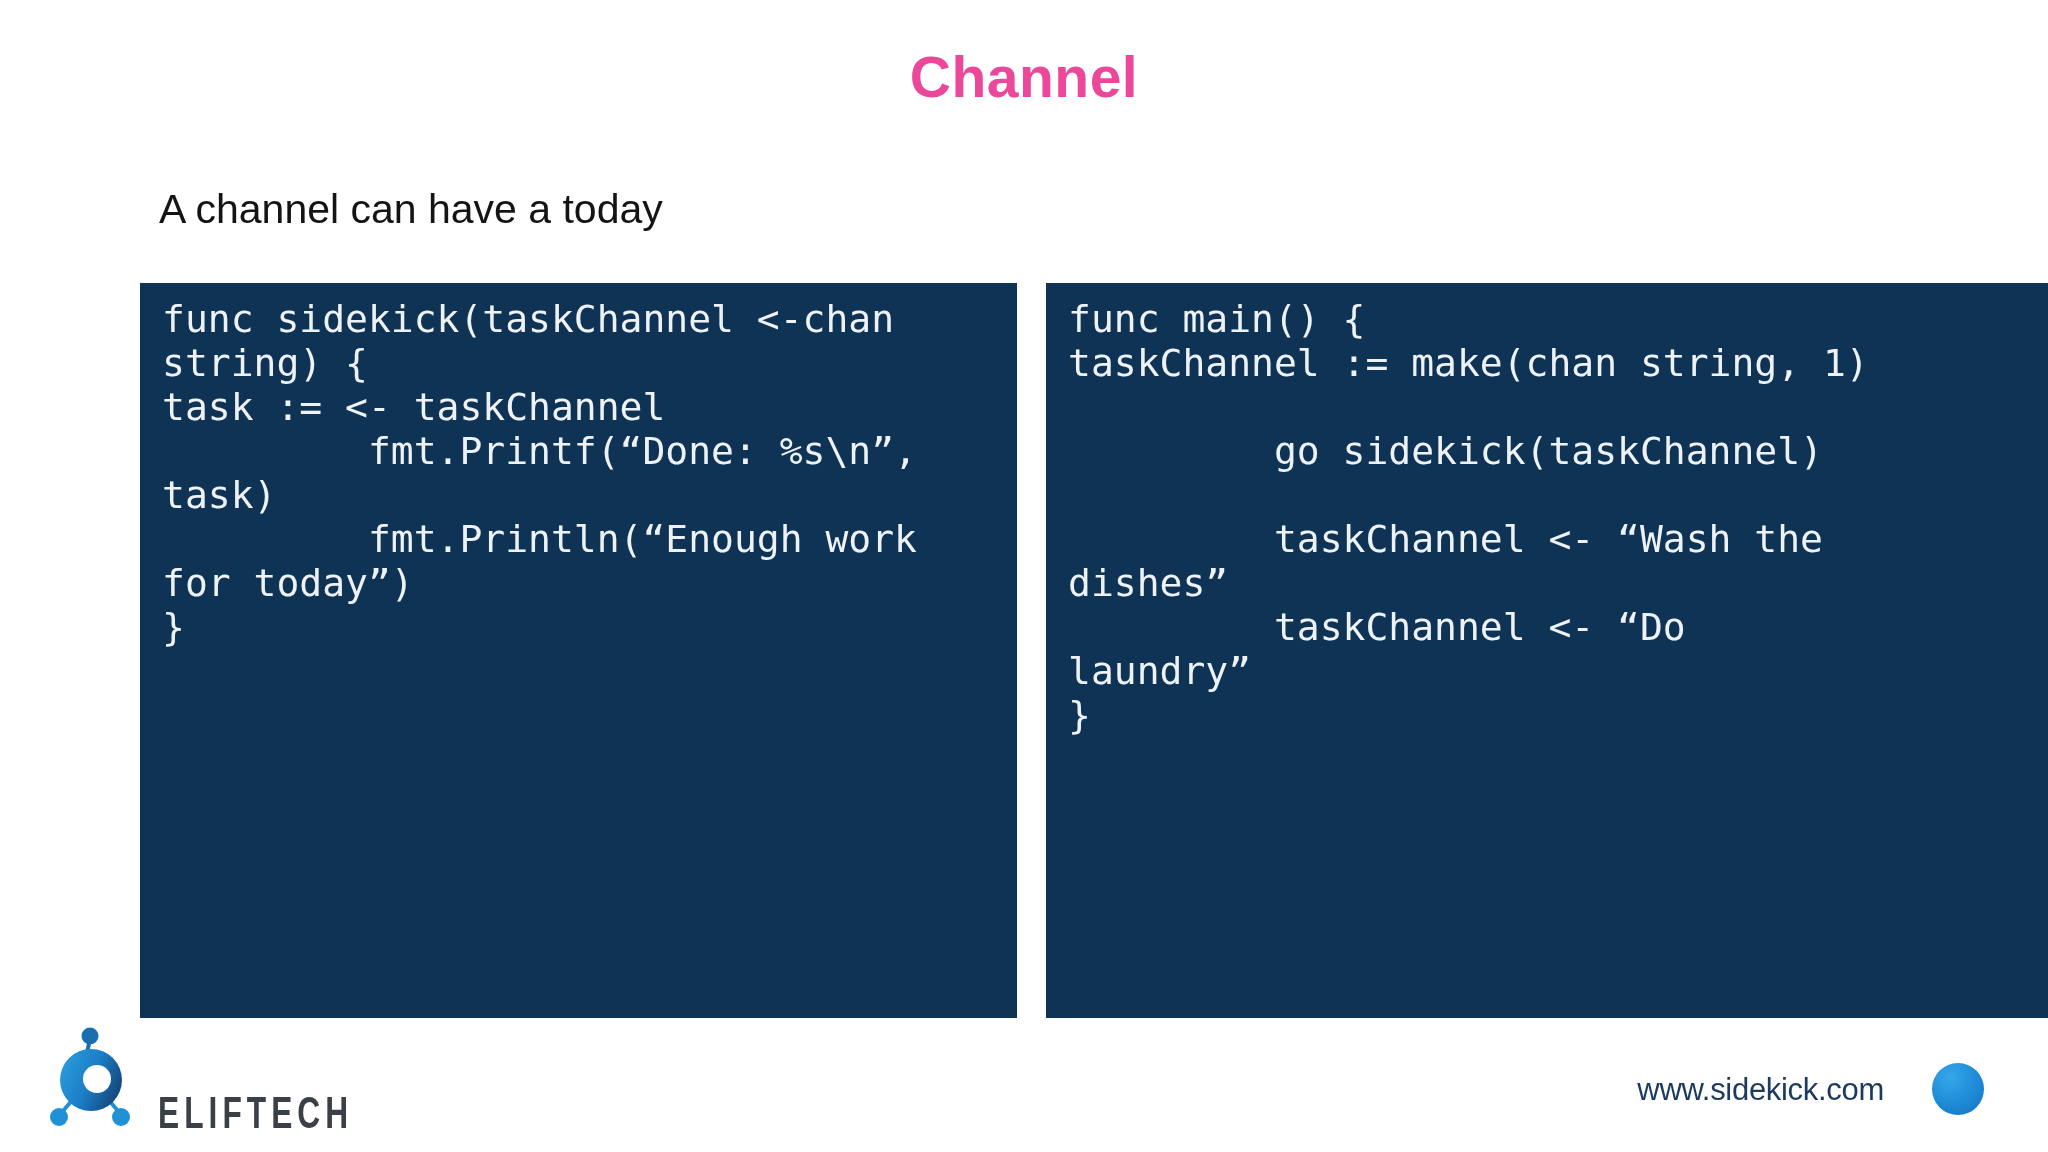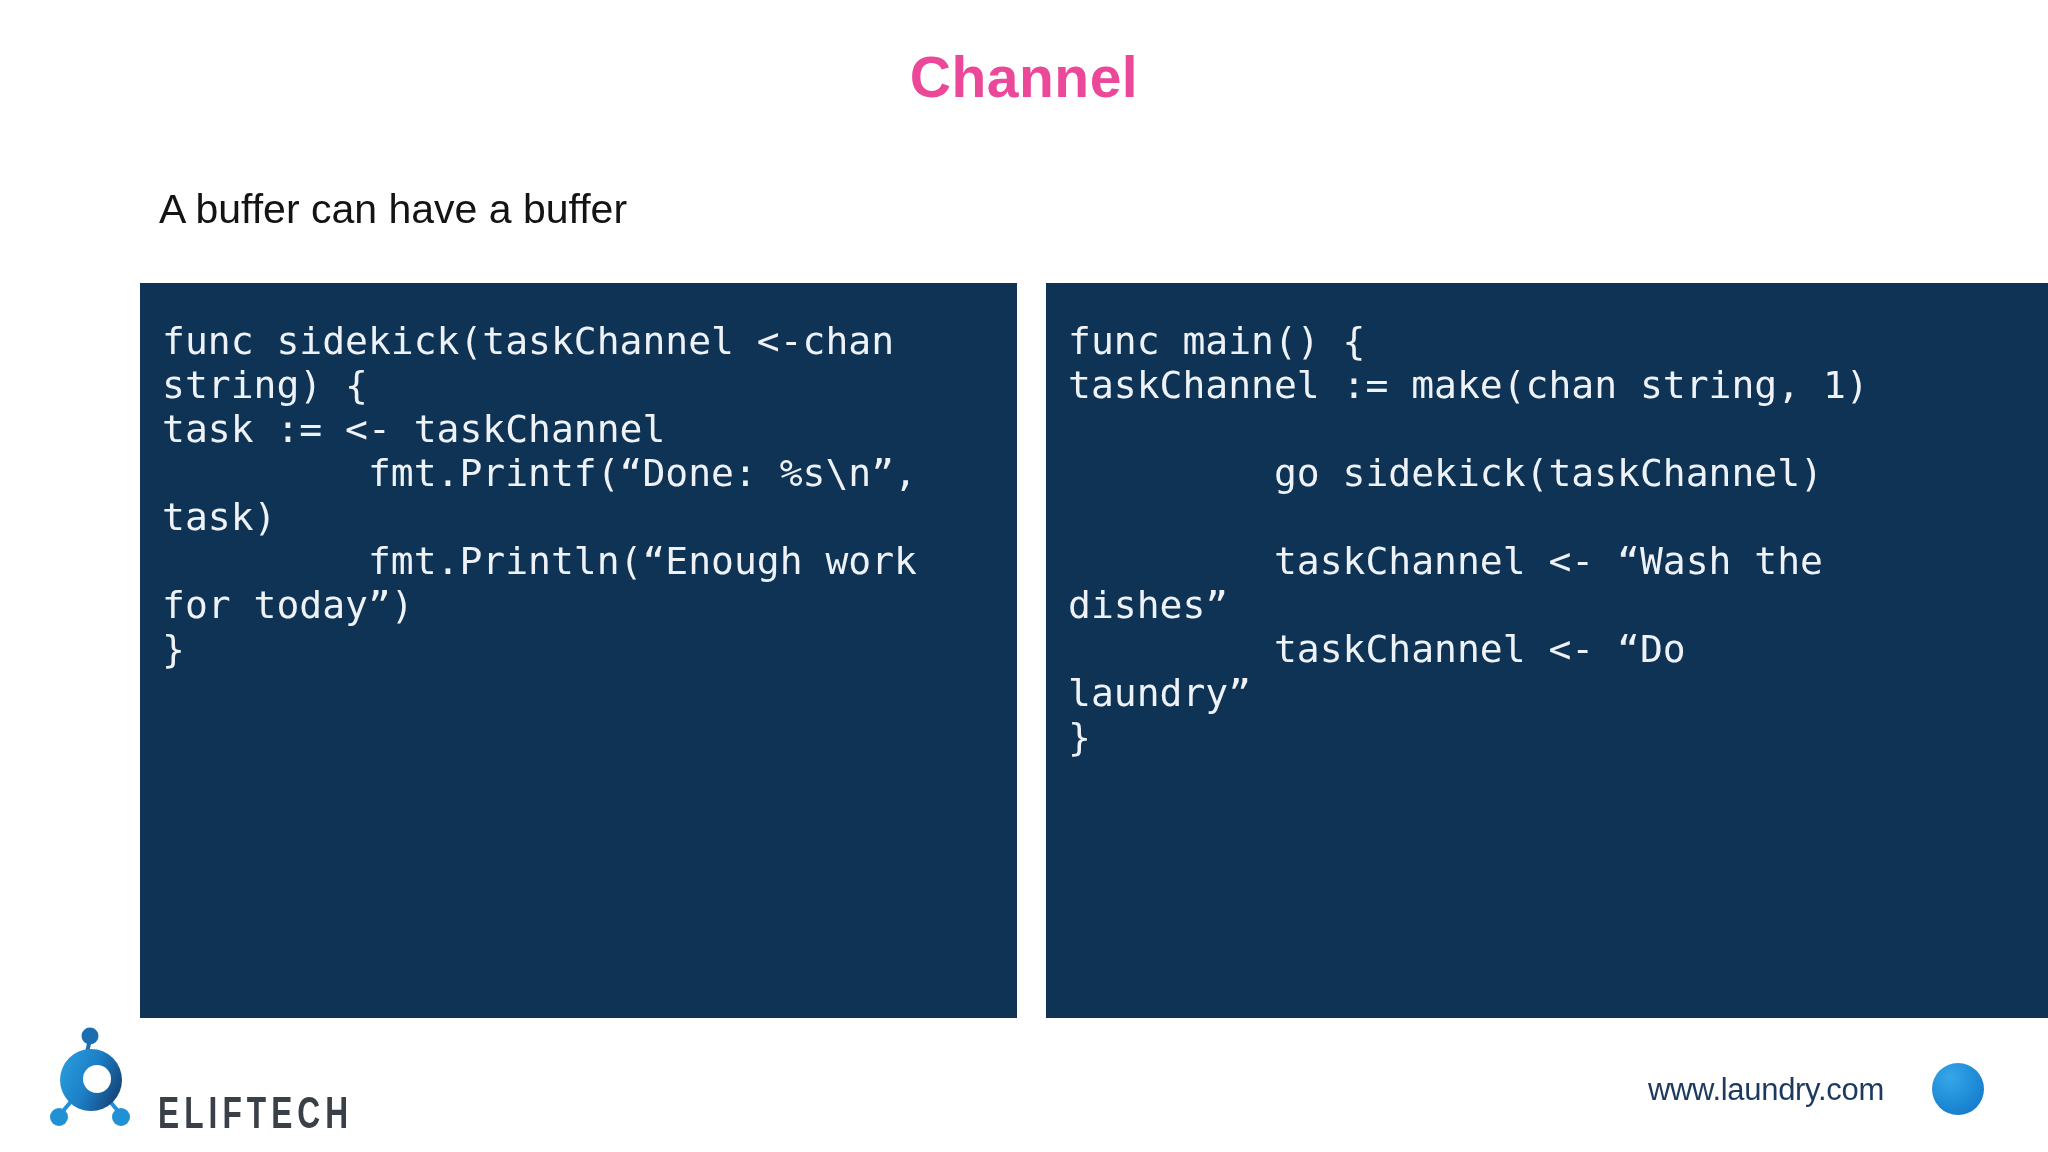--- a/index.html
+++ b/index.html
@@ -48,21 +48,21 @@
   .code-block {
     position: absolute;
     top: 283px;
     height: 735px;
     background: var(--code-bg);
   }
   .code-block.left  { left: 140px;  width: 877px; }
   .code-block.right { left: 1046px; width: 1004px; }
   .code-block pre {
     margin: 0;
-    padding: 36px 18px 0 22px;
+    padding: 14px 18px 0 22px;
     font-family: "DejaVu Sans Mono", monospace;
     font-size: 38px;
     line-height: 44px;
     color: var(--code-text);
     white-space: pre-wrap;
     word-break: break-word;
   }
   .footer-logo {
     position: absolute;
     left: 40px;
@@ -102,21 +102,21 @@
     background: radial-gradient(circle at 35% 28%, #36a7ea 0%, #1e8ad6 55%, #1372c1 100%);
   }
 </style>
 </head>
 <body>
 
 <div class="slide">
 
   <h1 class="title">Channel</h1>
 
-  <p class="subtitle">A buffer can have a buffer</p>
+  <p class="subtitle">A channel can have a today</p>
 
   <div class="code-block left">
     <pre>func sidekick(taskChannel &lt;-chan
 string) {
 task := &lt;- taskChannel
          fmt.Printf(“Done: %s\n”,
 task)
          fmt.Println(“Enough work
 for today”)
 }</pre>
@@ -149,17 +149,17 @@
       <line x1="78" y1="88" x2="67" y2="75" stroke="#2191d6" stroke-width="4"></line>
       <circle cx="50" cy="13" r="8.5" fill="#1b6fb0"></circle>
       <circle cx="19" cy="94" r="9" fill="#2191d6"></circle>
       <circle cx="81" cy="94" r="9" fill="#2191d6"></circle>
       <circle cx="51" cy="57" r="31" fill="url(#ringGrad)"></circle>
       <circle cx="57" cy="56" r="14" fill="#ffffff"></circle>
     </svg>
     <span class="wordmark">ELIFTECH</span>
   </div>
 
-  <div class="website">www.laundry.com</div>
+  <div class="website">www.sidekick.com</div>
 
   <div class="corner-dot"></div>
 
 </div>
 
 </body></html>

